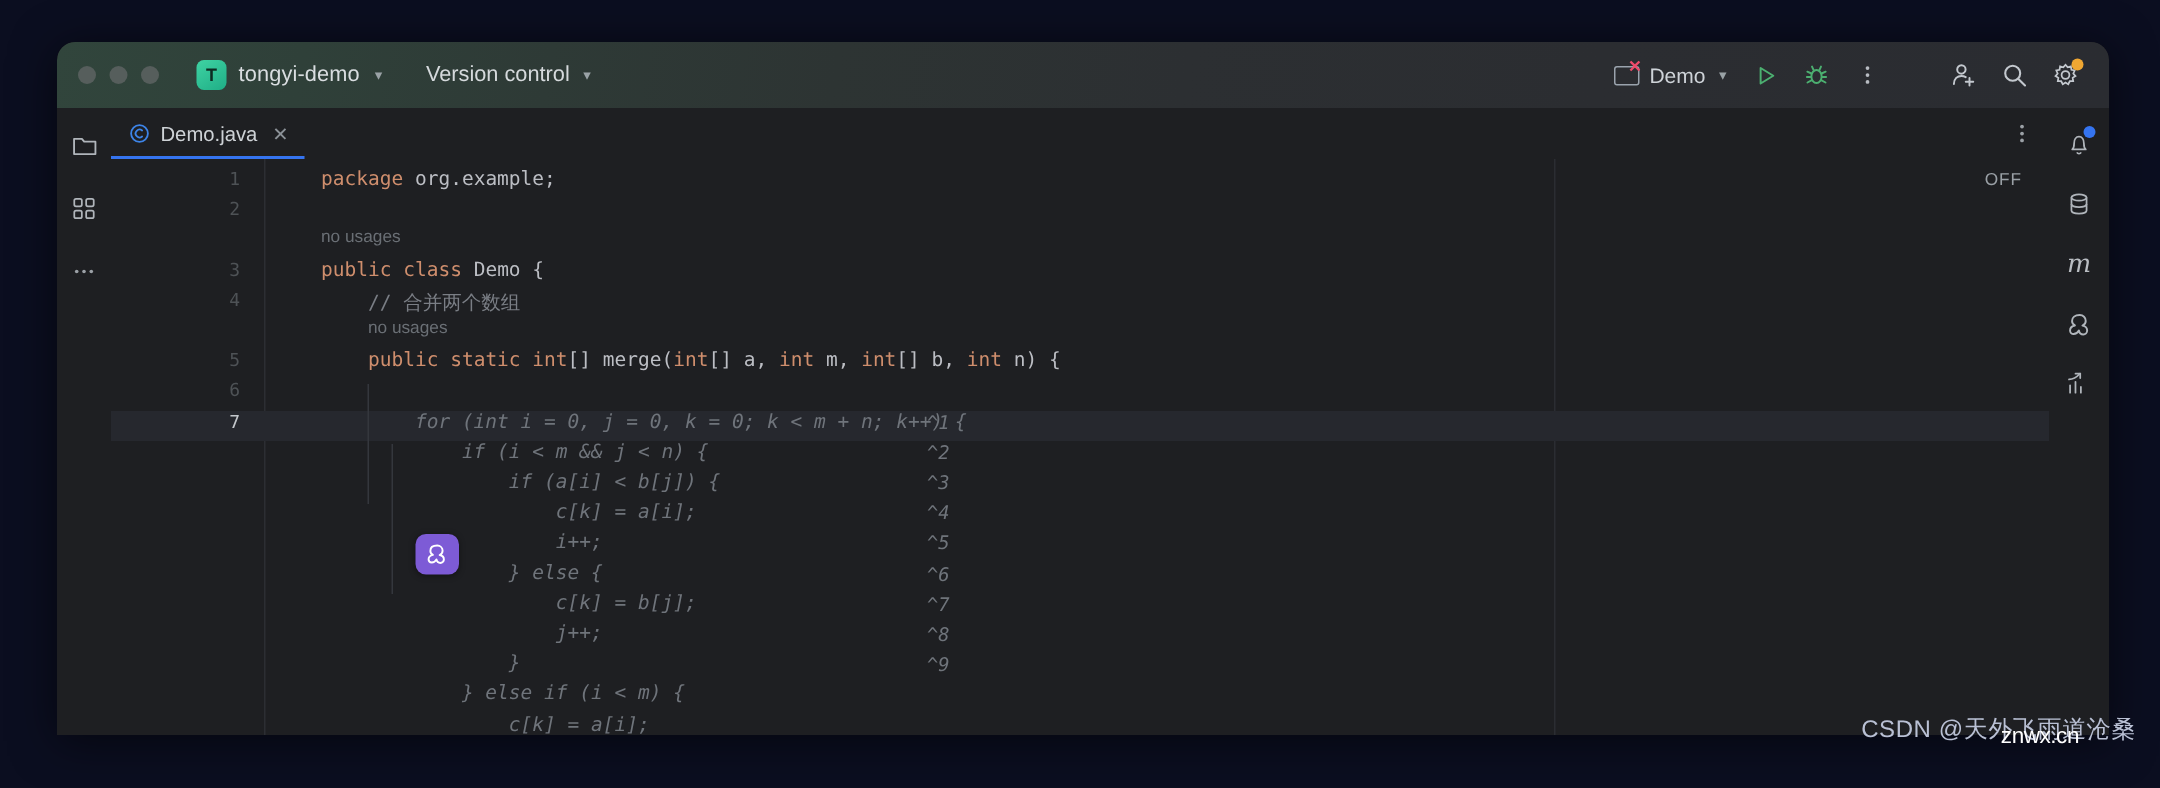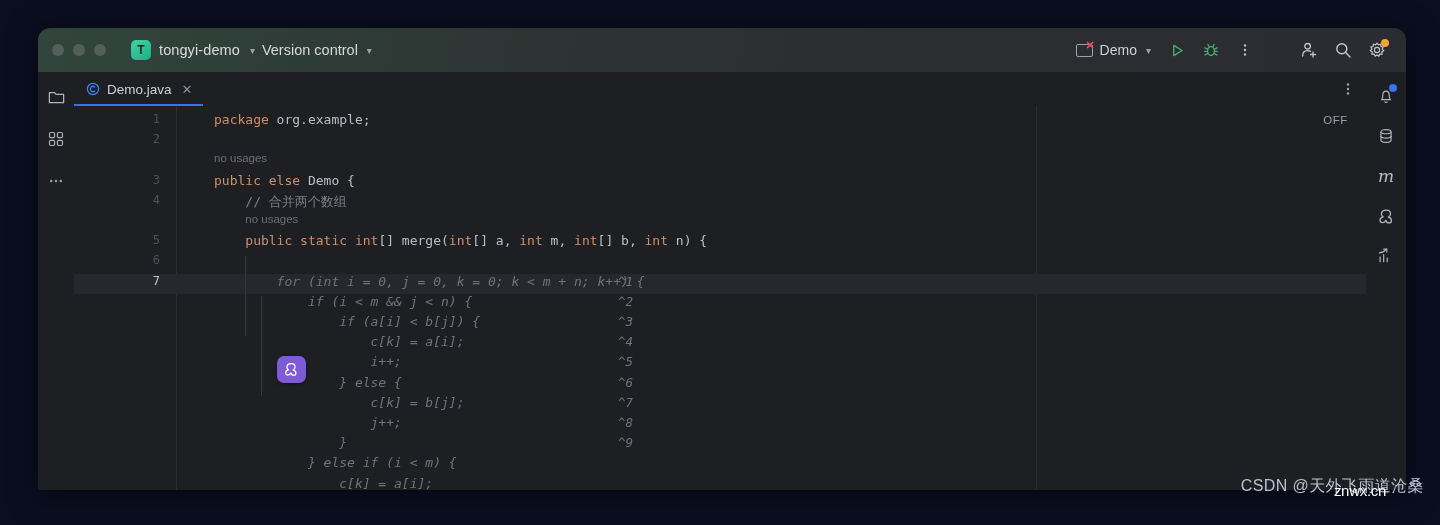--- a/index.html
+++ b/index.html
@@ -43,21 +43,21 @@
                border-radius: 6px; cursor: default; }
   .proj-badge {
     width: 20px; height: 20px; border-radius: 5px;
     background: linear-gradient(145deg,#3fd3a3,#1fae86);
     color: #0d2b22; font-size: 12px; font-weight: 700;
     display: flex; align-items: center; justify-content: center;
     font-family: "Liberation Sans", sans-serif;
   }
   .proj-name { color: #d9dde0; font-size: 14.5px; letter-spacing: .1px; }
   .chev { color: #9aa2a6; font-size: 10px; margin-left: 2px; }
-  .vcs { color: #d5d9dc; font-size: 14.5px; 
+  .vcs { color: #d5d9dc; font-size: 14.5px; margin-left: 22px;
          display: flex; align-items: center; gap: 7px; }
 
   .tb-right { position: absolute; right: 14px; top: 0; height: 44px;
               display: flex; align-items: center; gap: 4px; }
   .run-chip { display: flex; align-items: center; gap: 7px; padding: 4px 7px;
               border-radius: 6px; }
   .runcfg-ico { position: relative; width: 17px; height: 14px; }
   .runcfg-ico .bx { position: absolute; inset: 1px 0 0 0; border: 1.4px solid #9aa3ad;
                     border-radius: 2px; }
   .runcfg-ico .xm { position: absolute; right: -2px; top: -3px; color: #ef4b6b;
@@ -293,21 +293,21 @@
 
         <div class="editor">
           <div class="gutter-sep"></div>
           <div class="margin-guide"></div>
           <div class="off-label">OFF</div>
 
           <div class="code-area" id="code-area">
               <div class="row" style="position: absolute; left: 0px; right: 0px; top: 6px;"><span class="lnum">1</span><span class="ln-txt"><span class="k">package</span><span class="pl"> org.example;</span></span></div>
               <div class="row" style="position: absolute; left: 0px; right: 0px; top: 26.2px;"><span class="lnum">2</span><span class="ln-txt"></span></div>
               <div class="row" style="position: absolute; left: 0px; right: 0px; top: 46.4px;"><span class="hint">no usages</span></div>
-              <div class="row" style="position: absolute; left: 0px; right: 0px; top: 66.6px;"><span class="lnum">3</span><span class="ln-txt"><span class="k">public</span><span class="pl"> </span><span class="k">else</span><span class="pl"> Demo {</span></span></div>
+              <div class="row" style="position: absolute; left: 0px; right: 0px; top: 66.6px;"><span class="lnum">3</span><span class="ln-txt"><span class="k">public</span><span class="pl"> </span><span class="k">class</span><span class="pl"> Demo {</span></span></div>
               <div class="row" style="position: absolute; left: 0px; right: 0px; top: 86.8px;"><span class="lnum">4</span><span class="ln-txt"><span class="cm">    // 合并两个数组</span></span></div>
               <div class="row" style="position: absolute; left: 0px; right: 0px; top: 107px;"><span class="hint" style="left: 171.28px;">no usages</span></div>
               <div class="row" style="position: absolute; left: 0px; right: 0px; top: 127.2px;"><span class="lnum">5</span><span class="ln-txt"><span class="pl">    </span><span class="k">public</span><span class="pl"> </span><span class="k">static</span><span class="pl"> </span><span class="tp">int</span><span class="pl">[] merge(</span><span class="tp">int</span><span class="pl">[] a, </span><span class="tp">int</span><span class="pl"> m, </span><span class="tp">int</span><span class="pl">[] b, </span><span class="tp">int</span><span class="pl"> n) {</span></span></div>
               <div class="row" style="position: absolute; left: 0px; right: 0px; top: 147.4px;"><span class="lnum">6</span></div>
               <div class="row cur" style="position: absolute; left: 0px; right: 0px; top: 167.6px;"><span class="lnum">7</span><span class="ln-txt ghost">        for (int i = 0, j = 0, k = 0; k &lt; m + n; k++) {</span><span class="ghostnum">^1</span></div>
               <div class="row" style="position: absolute; left: 0px; right: 12px; top: 187.8px; text-align: right;"><span class="ln-txt ghost">            if (i &lt; m &amp;&amp; j &lt; n) {</span><span class="ghostnum">^2</span></div>
               <div class="row" style="position: absolute; left: 0px; right: 0px; top: 208px;"><span class="ln-txt ghost">                if (a[i] &lt; b[j]) {</span><span class="ghostnum">^3</span></div>
               <div class="row" style="position: absolute; left: 0px; right: 0px; top: 228.2px;"><span class="ln-txt ghost">                    c[k] = a[i];</span><span class="ghostnum">^4</span></div>
               <div class="row" style="position: absolute; left: 0px; right: 0px; top: 248.4px;"><span class="ln-txt ghost">                    i++;</span><span class="ghostnum">^5</span></div>
               <div class="row" style="position: absolute; left: 0px; right: 0px; top: 268.6px;"><span class="ln-txt ghost">                } else {</span><span class="ghostnum">^6</span></div>

